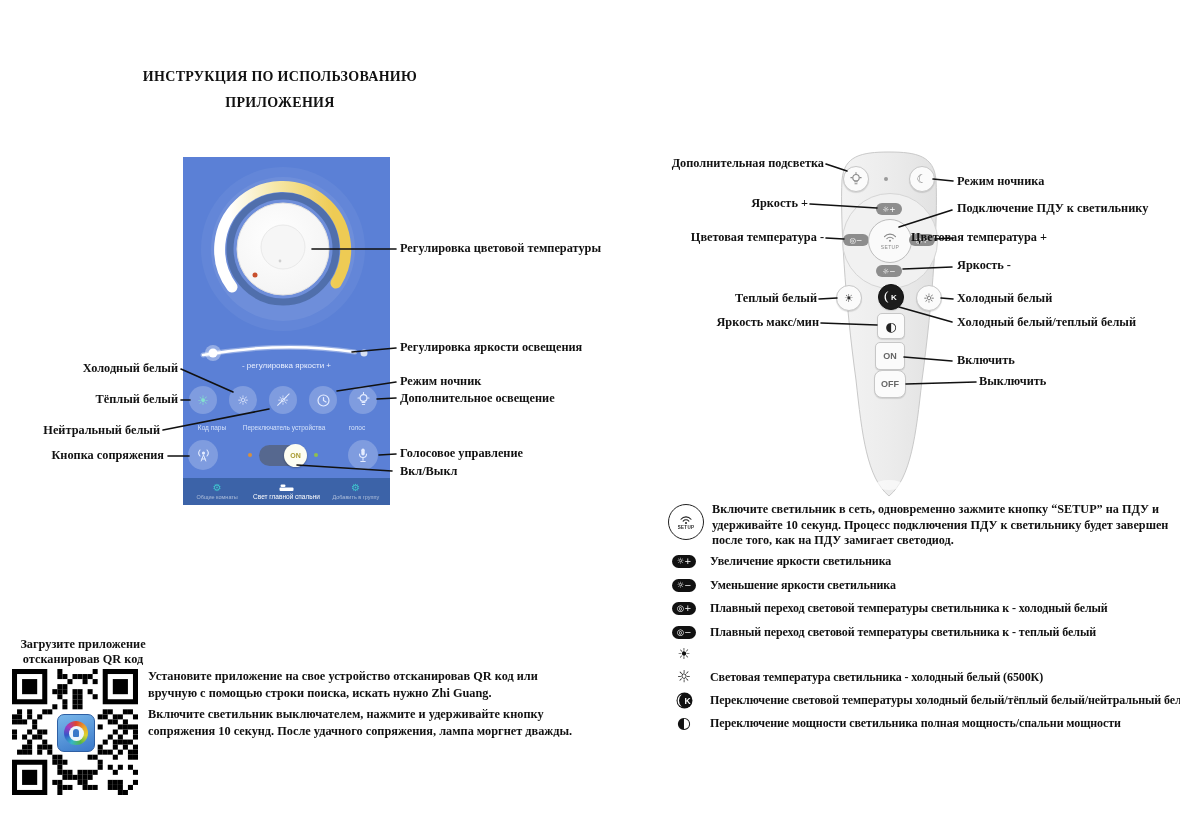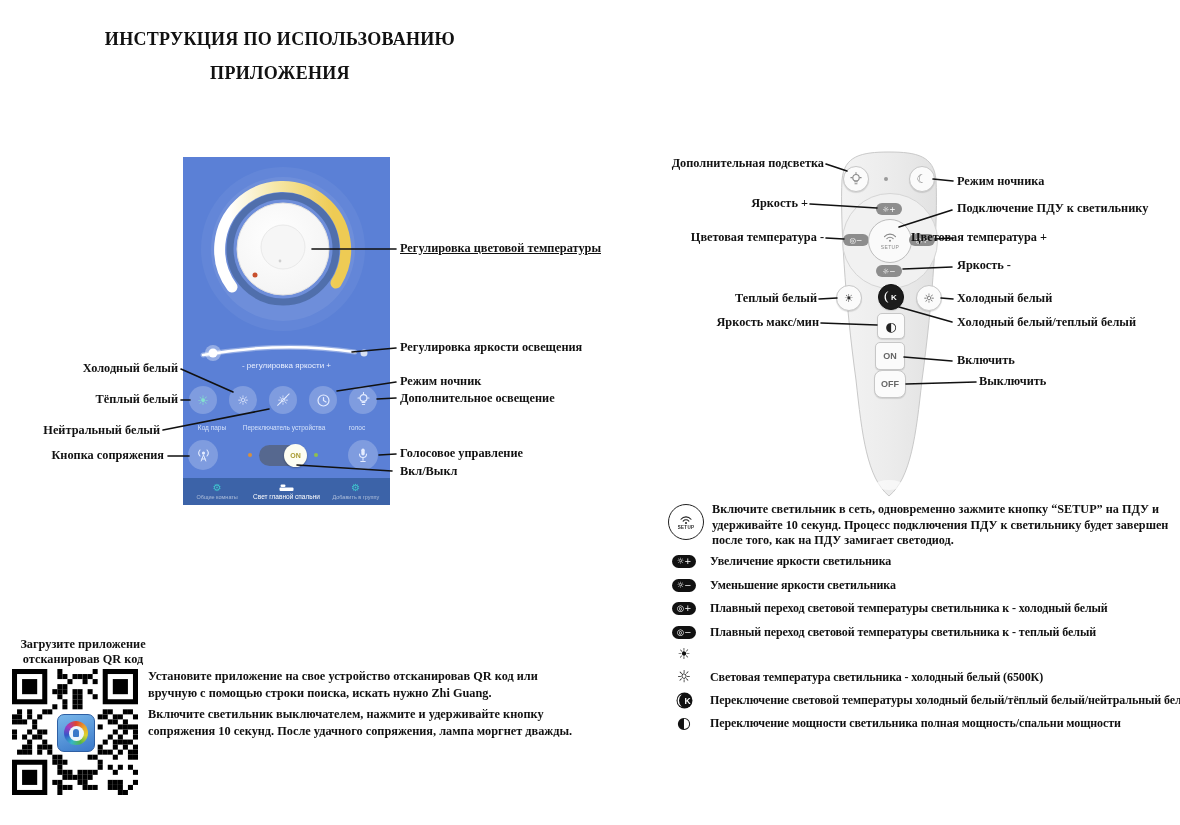--- a/index.html
+++ b/index.html
@@ -1,19 +1,19 @@
 <!DOCTYPE html>
 <html><head>
 <meta charset="utf-8">
 <style>
   html,body{margin:0;padding:0;background:#fff;}
   .page{position:relative;width:1180px;height:825px;background:#ffffff;overflow:hidden;
         font-family:"Liberation Serif",serif;color:#111;}
-  .title{position:absolute;font-weight:bold;font-size:18px;line-height:34px;text-align:center;
-         letter-spacing:.3px;z-index:6;}
+  .title{position:absolute;font-weight:bold;font-size:14px;line-height:26px;text-align:center;
+         letter-spacing:.3px;z-index:6;margin-top:42px;}
   .callout{position:absolute;font-weight:bold;font-size:12.3px;white-space:nowrap;z-index:7;}
   .callout.ra{text-align:right;}
   .lines{position:absolute;left:0;top:0;z-index:5;pointer-events:none;}
   line{stroke:#111;stroke-width:1.6;stroke-linecap:round;}
 
   
   .phone{position:absolute;left:183px;top:157px;width:207px;height:348px;background:#5b80d6;
          z-index:1;font-family:"Liberation Sans",sans-serif;}
   .app-header{position:absolute;left:0;top:0;width:100%;height:20px;text-align:center;
               color:#fff;font-size:11px;font-weight:bold;line-height:20px;}
@@ -182,21 +182,21 @@
         </svg>
         <span class="lab">Свет главной спальни</span>
       </div>
       <div class="navitem">
         <span class="gear">⚙</span>
         <span class="lab">Добавить в группу</span>
       </div>
     </div>
   </div>
 
-  <div class="callout" style="left:400px;top:241px;text-decoration:underline;">Регулировка цветовой температуры</div>
+  <div class="callout" style="left:400px;top:241px;">Регулировка цветовой температуры</div>
   <div class="callout" style="left:400px;top:340px;">Регулировка яркости освещения</div>
   <div class="callout" style="left:400px;top:374px;">Режим ночник</div>
   <div class="callout" style="left:400px;top:391px;">Дополнительное освещение</div>
   <div class="callout" style="left:400px;top:446px;">Голосовое управление</div>
   <div class="callout" style="left:400px;top:464px;">Вкл/Выкл</div>
   <div class="callout ra" style="left:38px;top:361px;width:140px;">Холодный белый</div>
   <div class="callout ra" style="left:38px;top:392px;width:140px;">Тёплый белый</div>
   <div class="callout ra" style="left:20px;top:423px;width:140px;">Нейтральный белый</div>
   <div class="callout ra" style="left:24px;top:448px;width:140px;">Кнопка сопряжения</div>
 

